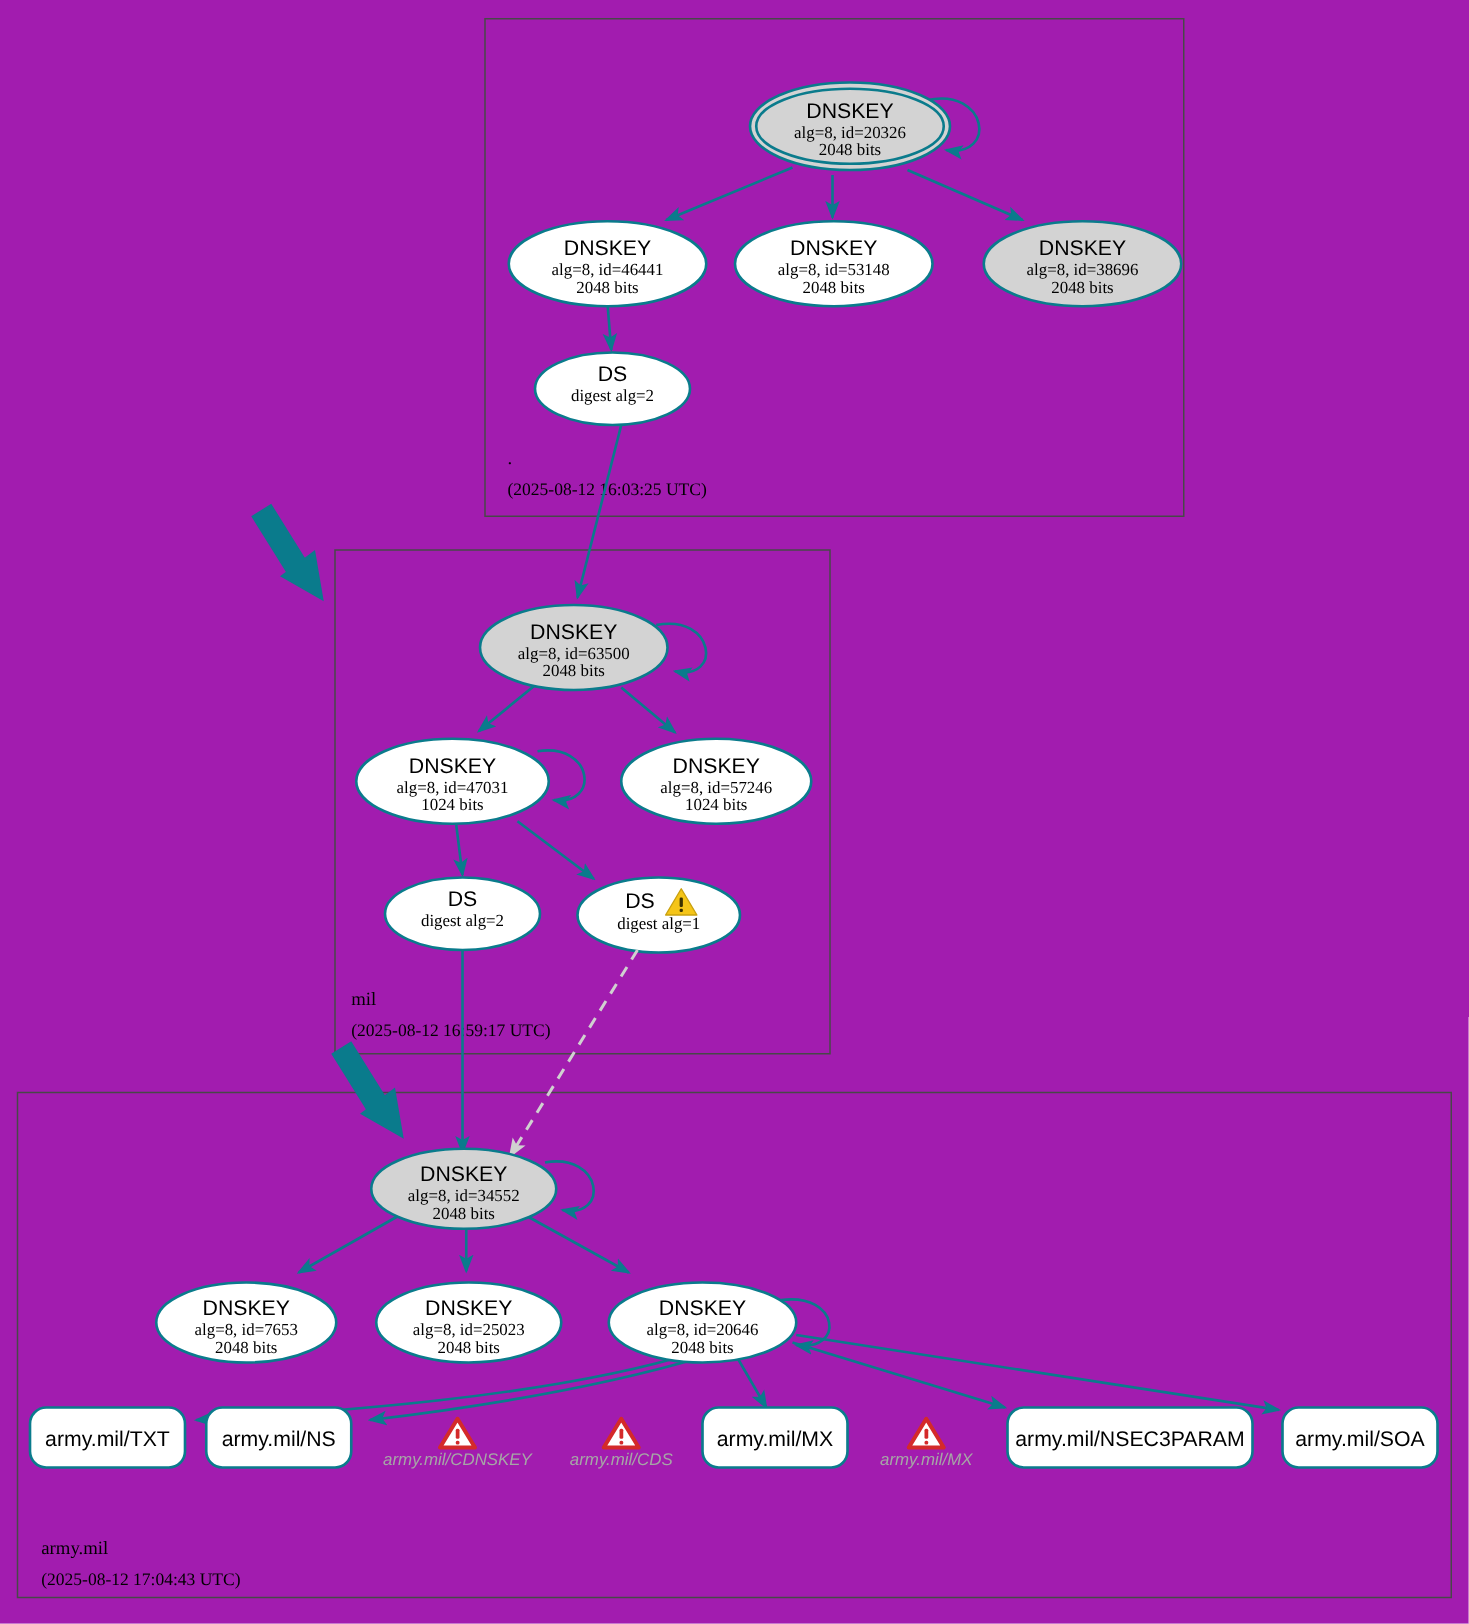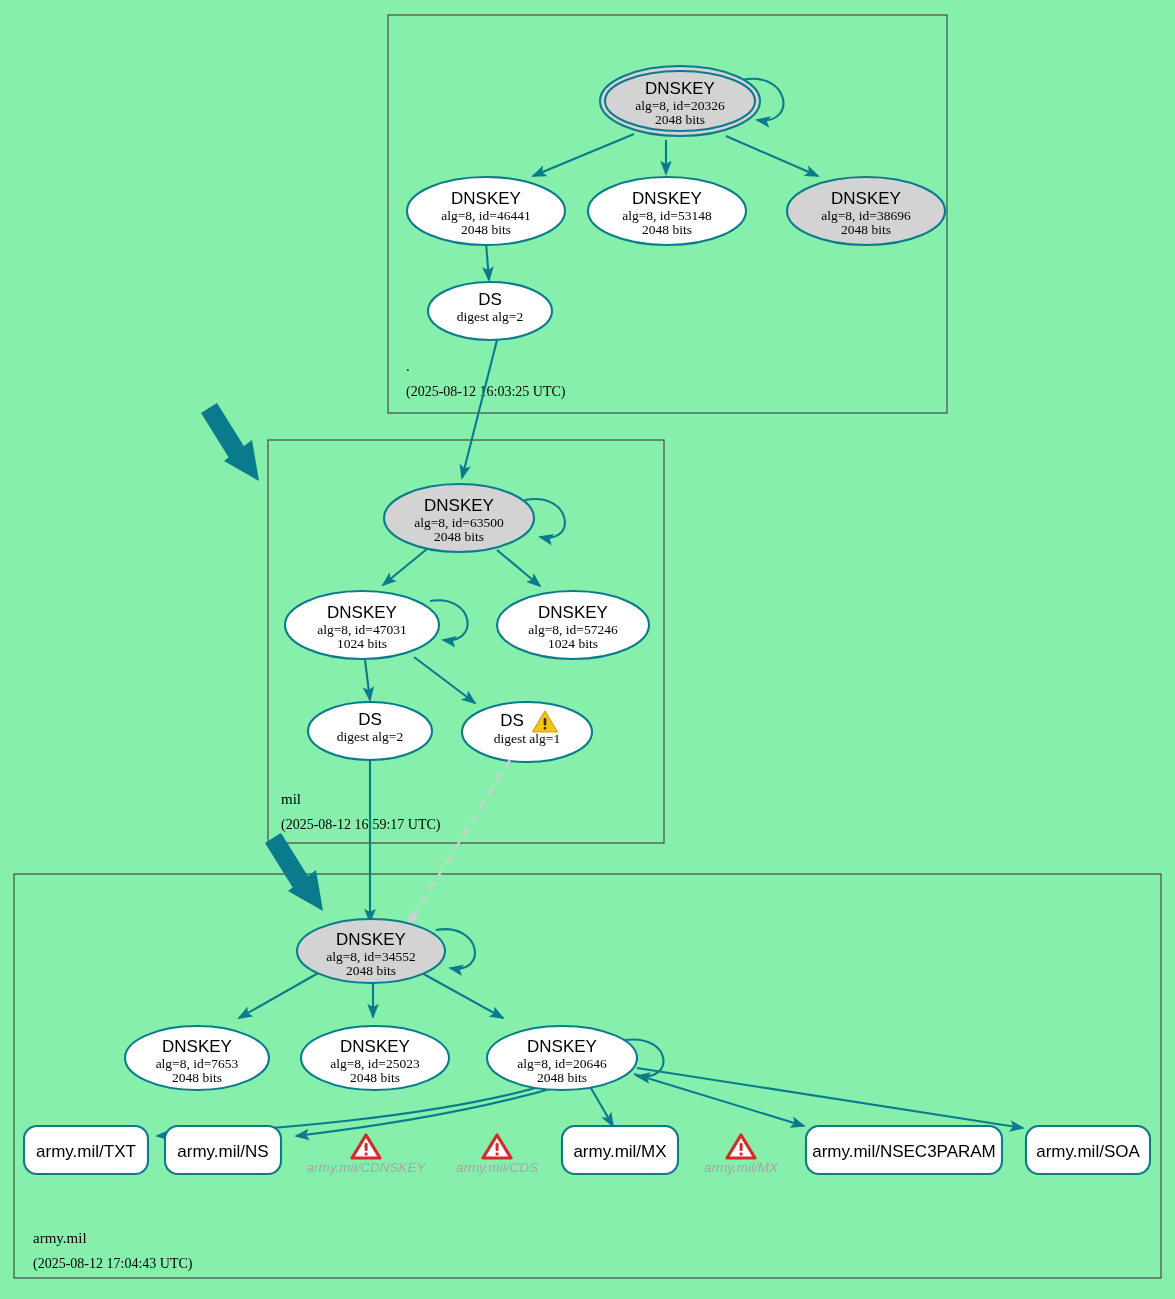--- a/index.html
+++ b/index.html
@@ -4,21 +4,21 @@
 <style>
   html, body {
     margin: 0;
     padding: 0;
     background: #ffffff;
   }
   #canvas {
     position: relative;
     width: 1175px;
     height: 1299px;
-    background: #86efac;
+    background: #a21caf;
     font-family: "Liberation Sans", sans-serif;
     overflow: hidden;
   }
   svg#graph {
     position: absolute;
     left: 0;
     top: 0;
     width: 1175px;
     height: 1299px;
   }

